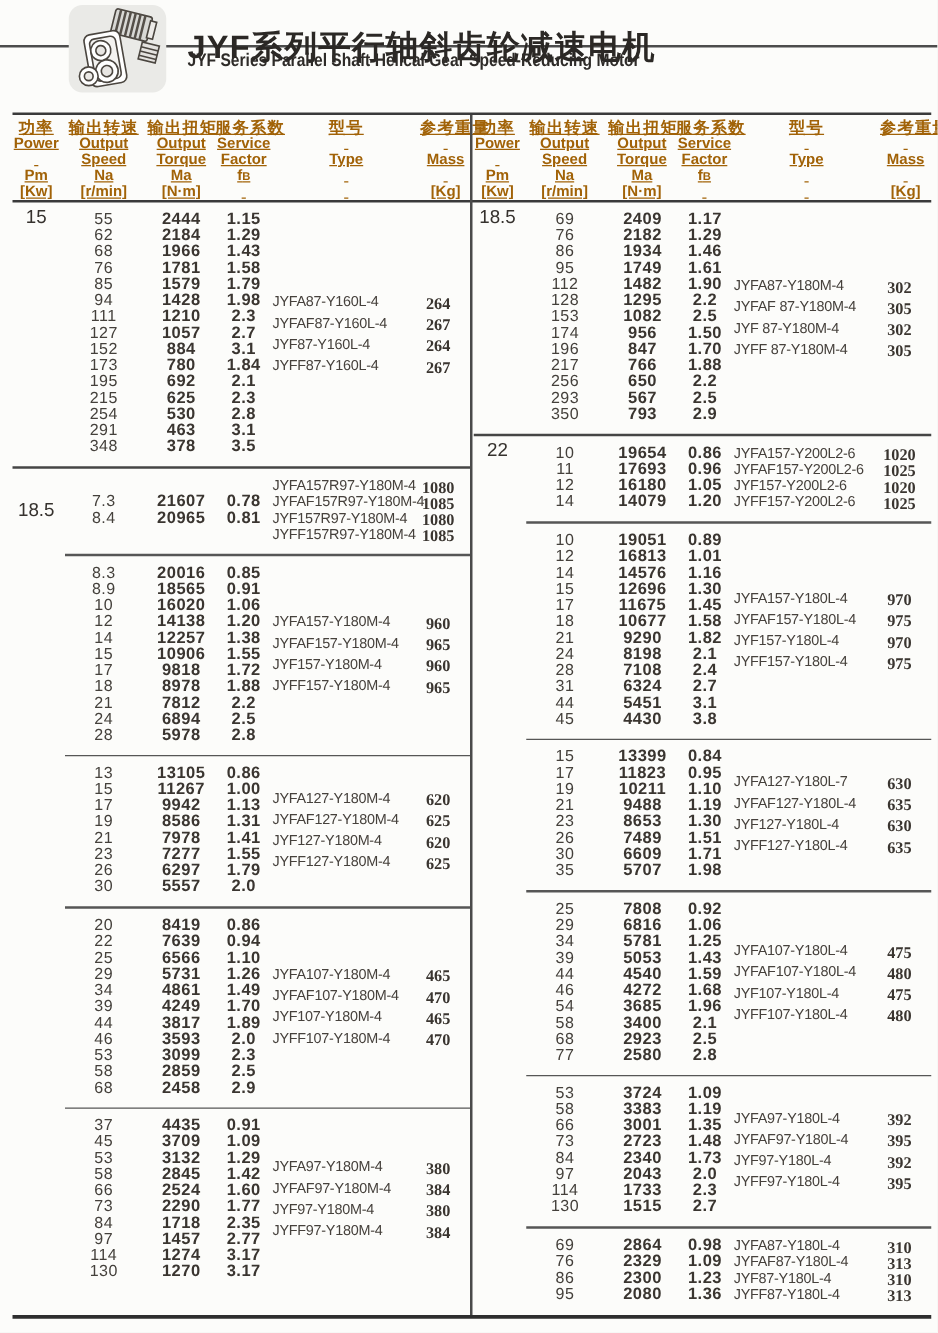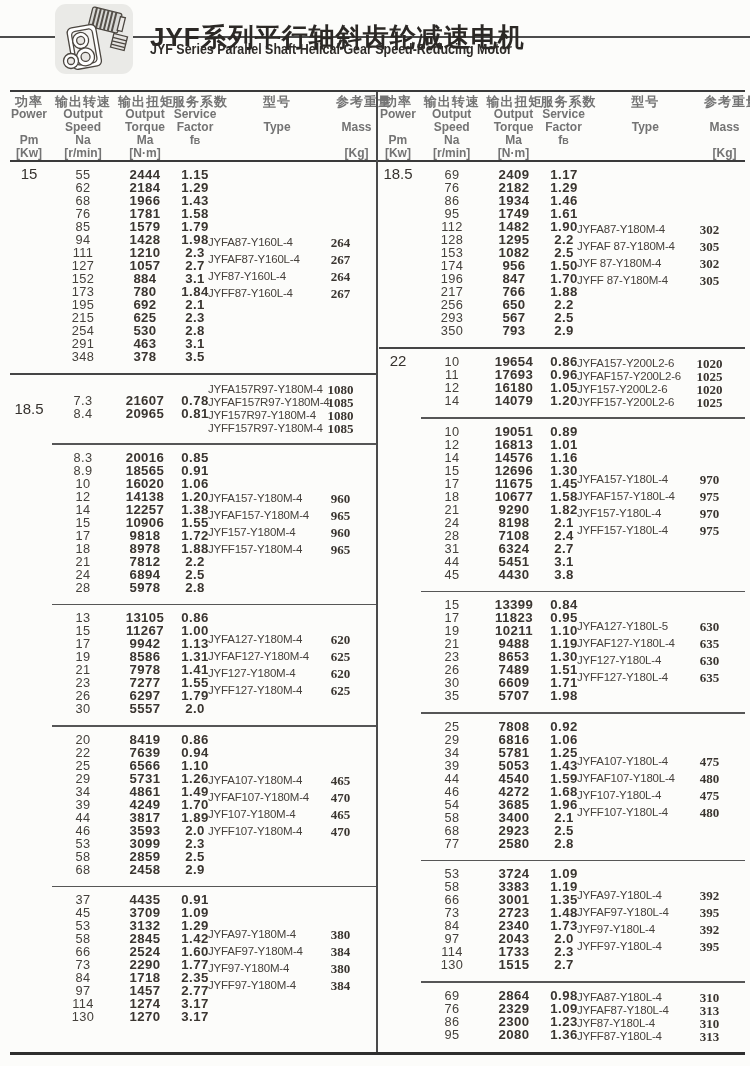--- a/index.html
+++ b/index.html
@@ -21,22 +21,22 @@
             color:#2e2b28; white-space:nowrap; transform:scaleX(.86); transform-origin:left top; letter-spacing:0;}
   
   .table{position:absolute; left:10px; top:90px; width:735px; height:965px;
          border-top:2px solid #3a3a3a; border-bottom:3px solid #2e2e2e; box-sizing:border-box;}
   .vdivider{position:absolute; left:366px; top:0; bottom:0; width:2px; background:#4a4a4a;}
   .thead{display:flex; height:70px; border-bottom:2px solid #3a3a3a; box-sizing:border-box;}
   .thead-half{display:flex; padding-top:3px; box-sizing:border-box;}
   .thead-half.left{width:367px;}
   .thead-half.right{width:368px; padding-left:2px;}
   .hcell{display:flex; flex-direction:column; text-align:center;}
-  .hline{height:13px; line-height:13px; font-size:12px; font-weight:bold; color:#737373;
-         white-space:nowrap; letter-spacing:0;}
+  .hline{height:13px; line-height:13px; font-size:12px; font-weight:bold; color:#a16207;
+         white-space:nowrap; letter-spacing:0;text-decoration:underline;}
   .hline.cn{font-size:13px; letter-spacing:1px;}
   .hline .fsub{font-size:9px;}
   .c-power{width:38px;} .c-speed{width:70px;} .c-torque{width:54px;}
   .c-factor{width:46px;} .c-type{width:118px;} .c-mass{width:41px;}
   .tbody{display:flex;}
   .half{box-sizing:border-box;}
   .half.left{width:367px;}
   .half.right{width:368px; padding-left:2px;}
   
   .divider{height:2px; background:#454545;}
@@ -46,21 +46,21 @@
                font-size:15px; color:#36322e; line-height:14px;}
   .section.center-rows .power-label{top:50%; transform:translateY(-50%);}
   .rows{margin-left:38px; width:170px; display:flex; flex-direction:column;}
   .section.center-rows{display:flex; align-items:center; min-height:68px;}
   .section.center-rows .rows{margin-left:38px;}
   .row{display:flex; height:13px; line-height:13px;}
   .cell{text-align:center; white-space:nowrap; letter-spacing:.4px;}
   .cell.speed{width:70px; font-size:12.8px; color:#44403b;}
   .cell.torque{width:54px; font-size:13.2px; font-weight:bold; color:#3a3530;}
   .cell.factor{width:46px; font-size:13.2px; font-weight:bold; color:#3a3530;}
-  .types{position:absolute; left:192px; top:50%; transform:translateY(-50%); width:159px;}
+  .types{position:absolute; left:202px; top:50%; transform:translateY(-50%); width:159px;}
   .typeline{display:flex; height:17px; line-height:17px;}
   .types.tight .typeline{height:13px; line-height:13px;}
   .tcell{white-space:nowrap;}
   .tcell.type{width:118px; padding-left:6px; box-sizing:border-box; font-size:11.5px;
               letter-spacing:-.2px; color:#46413c;}
   .tcell.mass{width:41px; text-align:center; font-size:13px; font-weight:bold; color:#3a3530;font-family:Liberation Serif, serif;}
 </style>
 </head>
 <body>
 
@@ -875,21 +875,21 @@
                 <div class="cell factor">1.71</div>
               </div>
               <div class="row">
                 <div class="cell speed">35</div>
                 <div class="cell torque">5707</div>
                 <div class="cell factor">1.98</div>
               </div>
             </div>
             <div class="types">
               <div class="typeline">
-                <div class="tcell type">JYFA127-Y180L-5</div>
+                <div class="tcell type">JYFA127-Y180L-7</div>
                 <div class="tcell mass">630</div>
               </div>
               <div class="typeline">
                 <div class="tcell type">JYFAF127-Y180L-4</div>
                 <div class="tcell mass">635</div>
               </div>
               <div class="typeline">
                 <div class="tcell type">JYF127-Y180L-4</div>
                 <div class="tcell mass">630</div>
               </div>

